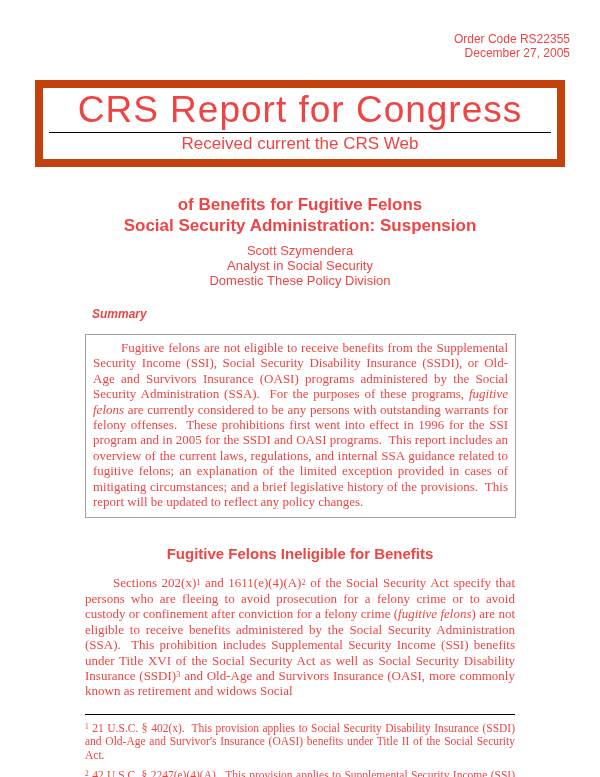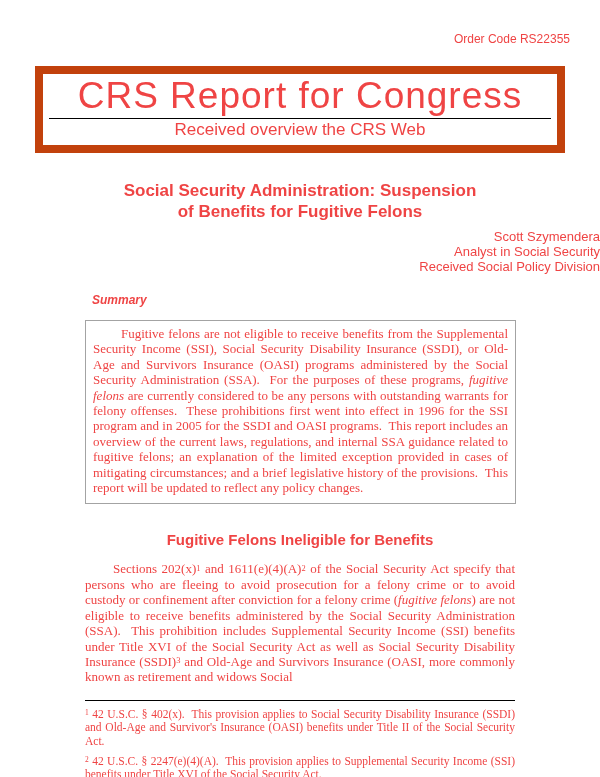--- a/index.html
+++ b/index.html
@@ -15,21 +15,21 @@
 
   .banner {
     margin:20px 35px 0 35px; border:8px solid #c2410c; text-align:center;
     padding:1px 0 5px 0;
   }
   .banner-title { font-size:37px; line-height:42px; letter-spacing:1px; font-weight:normal; }
   .banner-rule { border:0; border-top:1px solid #000; margin:1px 6px 0 6px; }
   .banner-subtitle { font-size:17px; line-height:20px; margin-top:1px; }
 
   .report-title { margin:27px 60px 0 60px; text-align:center; font-weight:bold; font-size:17px; line-height:21px; }
-  .authors { margin-top:7px; text-align:right; font-size:13px; line-height:15px; }
+  .authors { margin-top:7px; text-align:center; font-size:13px; line-height:15px; }
 
   .summary-heading { margin:19px 0 0 92px; font-weight:bold; font-size:12px;font-style:italic; }
 
   .summary-box { margin:13px 84px 0 85px; border:1px solid #a3a3a3; padding:5px 7px 8px 7px; }
   .para {
     font-size:13px; line-height:15.4px; text-align:justify;
     text-indent:28px; white-space:pre-wrap;
   }
 
   .section-heading { margin:27px 0 0 0; text-align:center; font-weight:bold; font-size:15px; }
@@ -44,50 +44,51 @@
   .footnote { font-size:11.5px; line-height:13.6px; text-align:justify; white-space:pre-wrap; margin-top:6px; }
   .footnote:first-child { margin-top:0; }
 </style>
 </head>
 <body>
 
 <div class="page">
 
   <div class="header-meta sans">
     <div>Order Code RS22355</div>
+    <div>December 27, 2005</div>
   </div>
 
   <div class="banner sans">
     <div class="banner-title">CRS Report for Congress</div>
     <hr class="banner-rule">
-    <div class="banner-subtitle">Received overview the CRS Web</div>
+    <div class="banner-subtitle">Received current the CRS Web</div>
   </div>
 
   <div class="report-title sans">
+    <div>of Benefits for Fugitive Felons</div>
     <div>Social Security Administration: Suspension</div>
-    <div>of Benefits for Fugitive Felons</div>
   </div>
 
   <div class="authors sans">
     <div>Scott Szymendera</div>
     <div>Analyst in Social Security</div>
-    <div>Received Social Policy Division</div>
+    <div>Domestic These Policy Division</div>
   </div>
 
   <div class="summary-heading sans">Summary</div>
 
   <div class="summary-box">
     <div class="para"><span>Fugitive felons are not eligible to receive benefits from the Supplemental Security Income (SSI), Social Security Disability Insurance (SSDI), or Old-Age and Survivors Insurance (OASI) programs administered by the Social Security Administration (SSA).  For the purposes of these programs, </span><span class="it">fugitive felons</span><span> are currently considered to be any persons with outstanding warrants for felony offenses.  These prohibitions first went into effect in 1996 for the SSI program and in 2005 for the SSDI and OASI programs.  This report includes an overview of the current laws, regulations, and internal SSA guidance related to fugitive felons; an explanation of the limited exception provided in cases of mitigating circumstances; and a brief legislative history of the provisions.  This report will be updated to reflect any policy changes.</span></div>
   </div>
 
   <div class="section-heading sans">Fugitive Felons Ineligible for Benefits</div>
 
   <div class="para body-text"><span>Sections 202(x)</span><sup>1</sup><span> and 1611(e)(4)(A)</span><sup>2</sup><span> of the Social Security Act specify that persons who are fleeing to avoid prosecution for a felony crime or to avoid custody or confinement after conviction for a felony crime (</span><span class="it">fugitive felons</span><span>) are not eligible to receive benefits administered by the Social Security Administration (SSA).  This prohibition includes Supplemental Security Income (SSI) benefits under Title XVI of the Social Security Act as well as Social Security Disability Insurance (SSDI)</span><sup>3</sup><span> and Old-Age and Survivors Insurance (OASI, more commonly known as retirement and widows Social</span></div>
 
   <hr class="footnote-sep">
 
   <div class="footnotes">
-    <div class="footnote"><sup>1</sup><span> 42 U.S.C. § 402(x).  This provision applies to Social Security Disability Insurance (SSDI) and Old-Age and Survivor's Insurance (OASI) benefits under Title II of the Social Security Act.</span></div>
+    <div class="footnote"><sup>1</sup><span> 21 U.S.C. § 402(x).  This provision applies to Social Security Disability Insurance (SSDI) and Old-Age and Survivor's Insurance (OASI) benefits under Title II of the Social Security Act.</span></div>
     <div class="footnote"><sup>2</sup><span> 42 U.S.C. § 2247(e)(4)(A).  This provision applies to Supplemental Security Income (SSI) benefits under Title XVI of the Social Security Act.</span></div>
     <div class="footnote"><sup>3</sup><span> For more information on the SSI and SSDI programs, see CRS Report RL32279, </span><span class="it">Primer on Disability Benefits: Social Security Disability Insurance (SSDI) and Supplemental Security Income (SSI)</span></div>
   </div>
 
 </div>
 
 </body></html>

